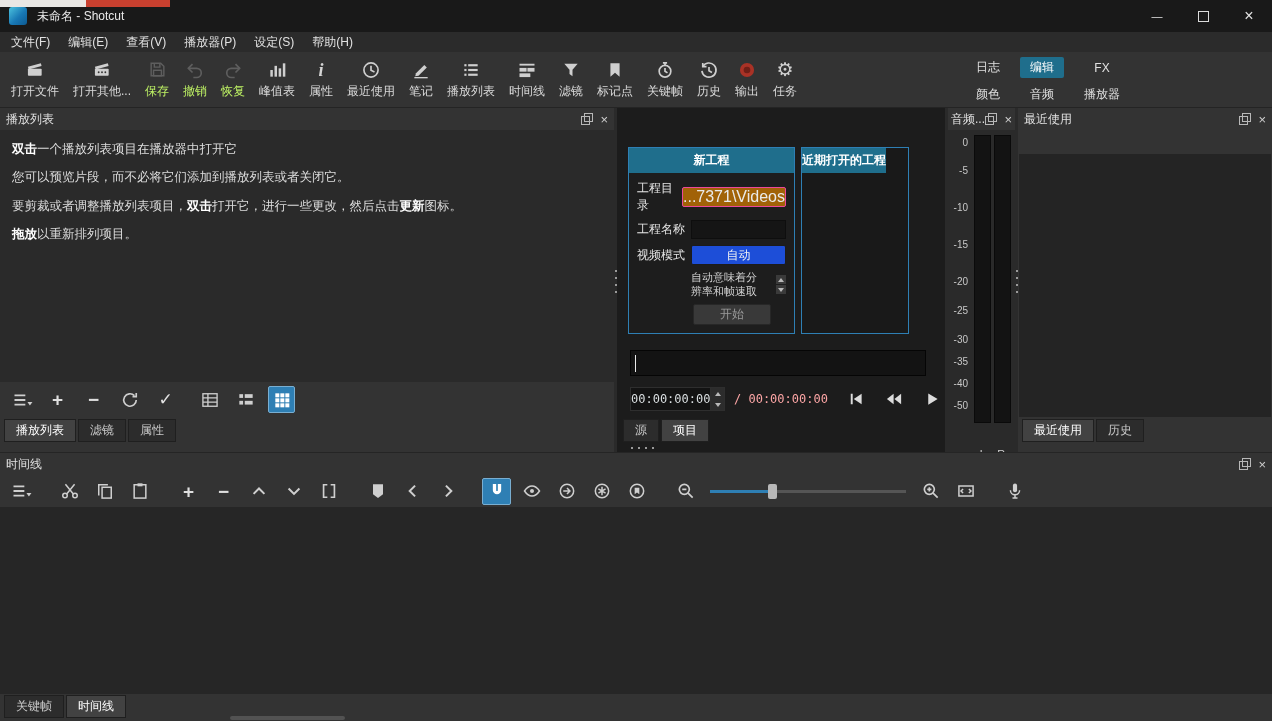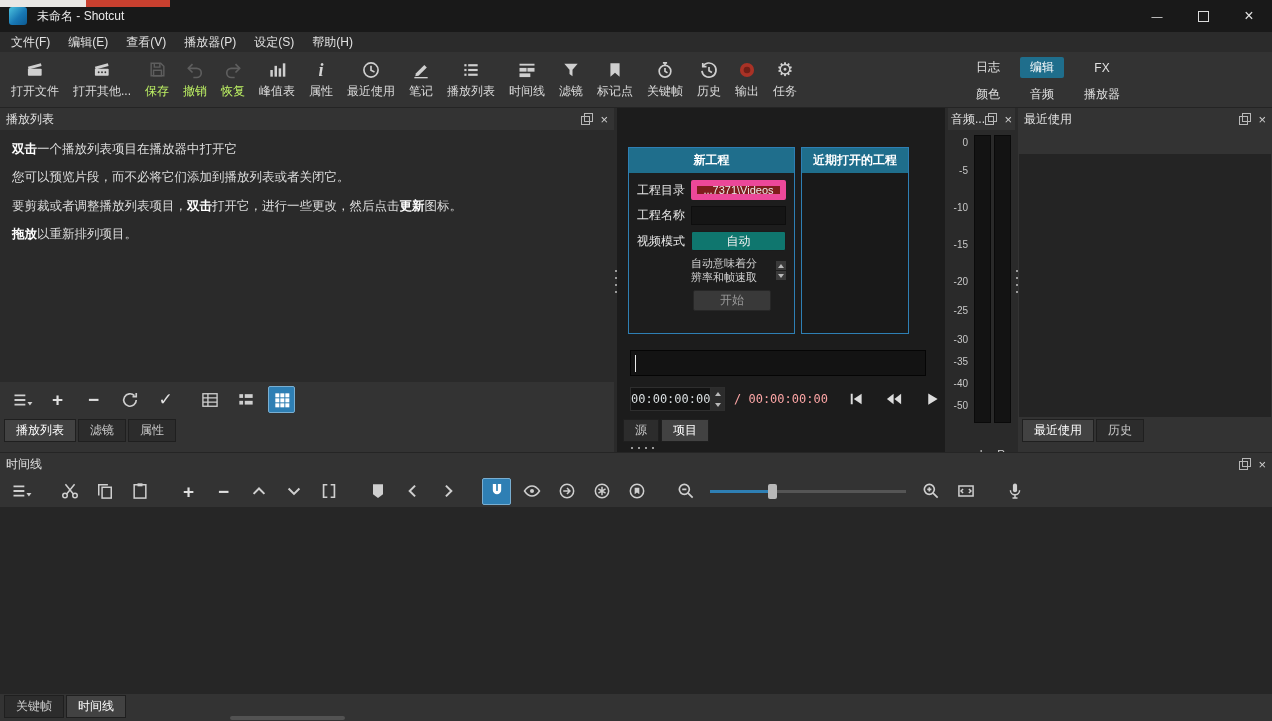--- a/index.html
+++ b/index.html
@@ -71,31 +71,31 @@
   .dots-v { position:absolute; top:162px; left:0.5px; width:2px; height:26px;
     background:repeating-linear-gradient(#9a9a9a 0 2px, transparent 2px 7px); }
 
   
   .center-panel { position:absolute; left:617px; top:0; width:328px; height:344px; background:#1c1c1c; }
   .np-box { position:absolute; left:11px; top:39px; width:167px; height:187px; border:1px solid var(--accent-bright,#2e7fb4); background:#1d1d1d; display:flex; flex-direction:column; }
   .np-header { height:25px; background:var(--accent,#1f6e8c); display:flex; align-items:center; justify-content:center; font-weight:bold; color:#fff; }
   .np-body { flex:1; padding:7px 8px 5px; }
   .np-row { display:flex; align-items:center; margin-bottom:6px; }
   .np-label { width:54px; color:#e3e3e3; }
-  .np-value { flex:1; height:20px; display:flex; align-items:center; justify-content:center; background:#7f1d1d; border:6px solid #ec4899; border-radius:2px; font-size:11px; color:#eaeaea; }
+  .np-value { flex:1; height:20px; display:flex; align-items:center; justify-content:center; background:#a16207; border:1px solid #ec4899; border-radius:2px; font-size:16px; color:#eaeaea; }
   .np-input { flex:1; height:19px; background:#151515; border:1px solid #0e0e0e; }
-  .np-btn { flex:1; height:20px; background:#0f766e; border:1px solid #1b1b1b; border-radius:2px; display:flex; align-items:center; justify-content:center; color:#f2f2f2; }
+  .np-btn { flex:1; height:20px; background:#1d4ed8; border:1px solid #1b1b1b; border-radius:2px; display:flex; align-items:center; justify-content:center; color:#f2f2f2; }
   .np-note { display:flex; margin-left:54px; margin-bottom:5px; }
   .np-note-text { flex:1; font-size:11px; line-height:1.25; color:#d2d2d2; }
   .np-spin { width:11px; display:flex; flex-direction:column; gap:1px; align-items:center; justify-content:center; }
   .spin-cell { width:10px; height:9px; background:#3a3a3a; display:flex; align-items:center; justify-content:center; }
   .arr-up { width:0; height:0; border-left:3px solid transparent; border-right:3px solid transparent; border-bottom:4px solid #b9b9b9; }
   .arr-down { width:0; height:0; border-left:3px solid transparent; border-right:3px solid transparent; border-top:4px solid #b9b9b9; }
   .np-start { margin-left:56px; width:78px; height:21px; background:#393939; border:1px solid #272727; border-radius:2px; display:flex; align-items:center; justify-content:center; color:#9a9a9a; }
-  .rp-box { position:absolute; left:184px; top:39px; width:108px; height:187px; border:1px solid var(--accent-bright,#2e7fb4); background:#191919; display:flex; flex-direction:column; }
+  .rp-box { position:absolute; left:184px; top:39px; width:108px; height:187px; border:1px solid var(--accent-bright,#2e7fb4); background:#191919; display:flex; }
   .rp-header { height:25px; background:var(--accent,#1f6e8c); display:flex; align-items:center; justify-content:center; font-weight:bold; color:#fff; }
   .rp-body { flex:1; }
   .scrubber { position:absolute; left:13px; top:242px; width:296px; height:26px; background:#131313; border:1px solid #050505; }
   .scrub-caret { position:absolute; left:4px; top:4px; width:1px; height:17px; background:#eaeaea; }
   .transport { position:absolute; left:13px; top:279px; right:4px; height:24px; display:flex; align-items:center; }
   .tc-box { width:95px; height:24px; background:#131313; border:1px solid #2e2e2e; display:flex; align-items:stretch; }
   .tc-text { flex:1; display:flex; align-items:center; justify-content:center; font-family:"DejaVu Sans Mono","Liberation Mono",monospace; font-size:12px; color:#d9dee0; }
   .tc-spin { width:14px; display:flex; flex-direction:column; border-left:1px solid #2e2e2e; }
   .tc-cell { flex:1; background:#2c2c2c; display:flex; align-items:center; justify-content:center; }
   .duration { margin-left:9px; font-family:"DejaVu Sans Mono","Liberation Mono",monospace; font-size:12px; color:#fca5a5; white-space:nowrap; }

